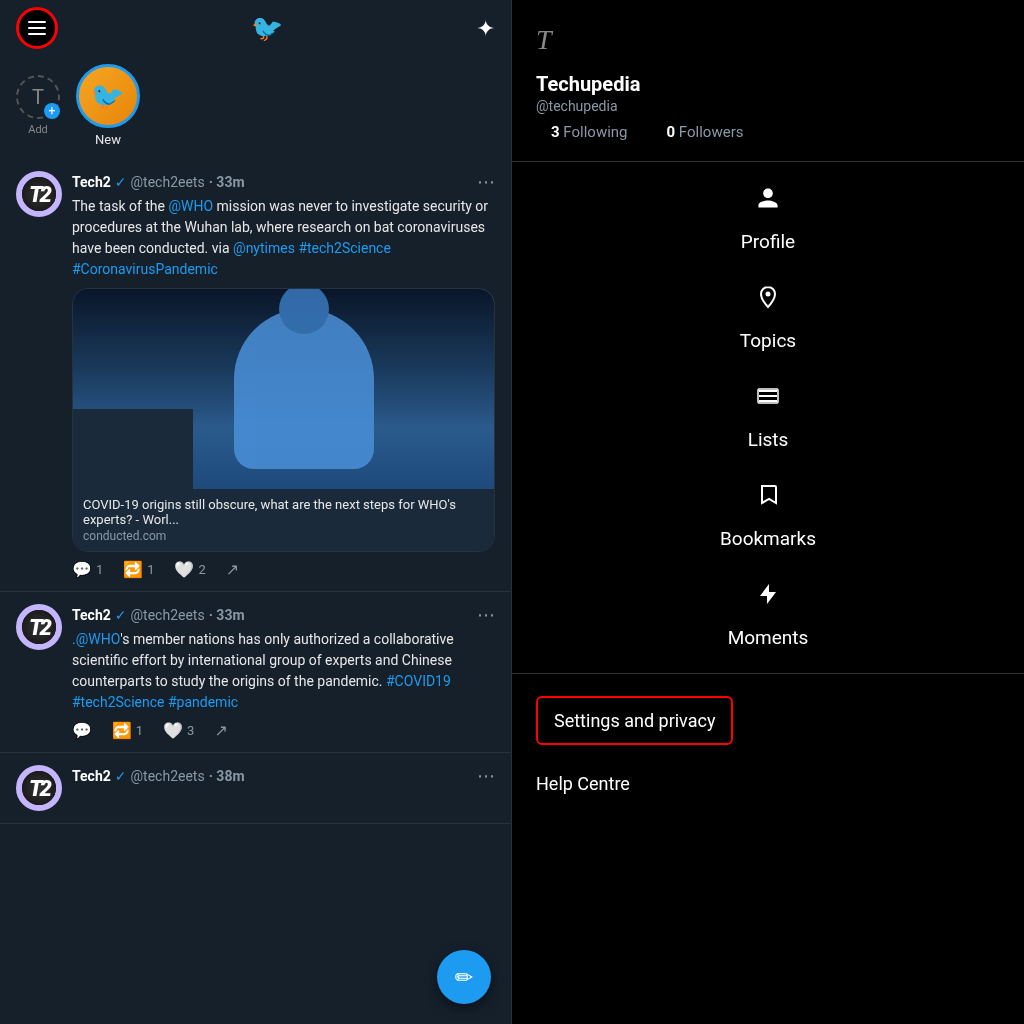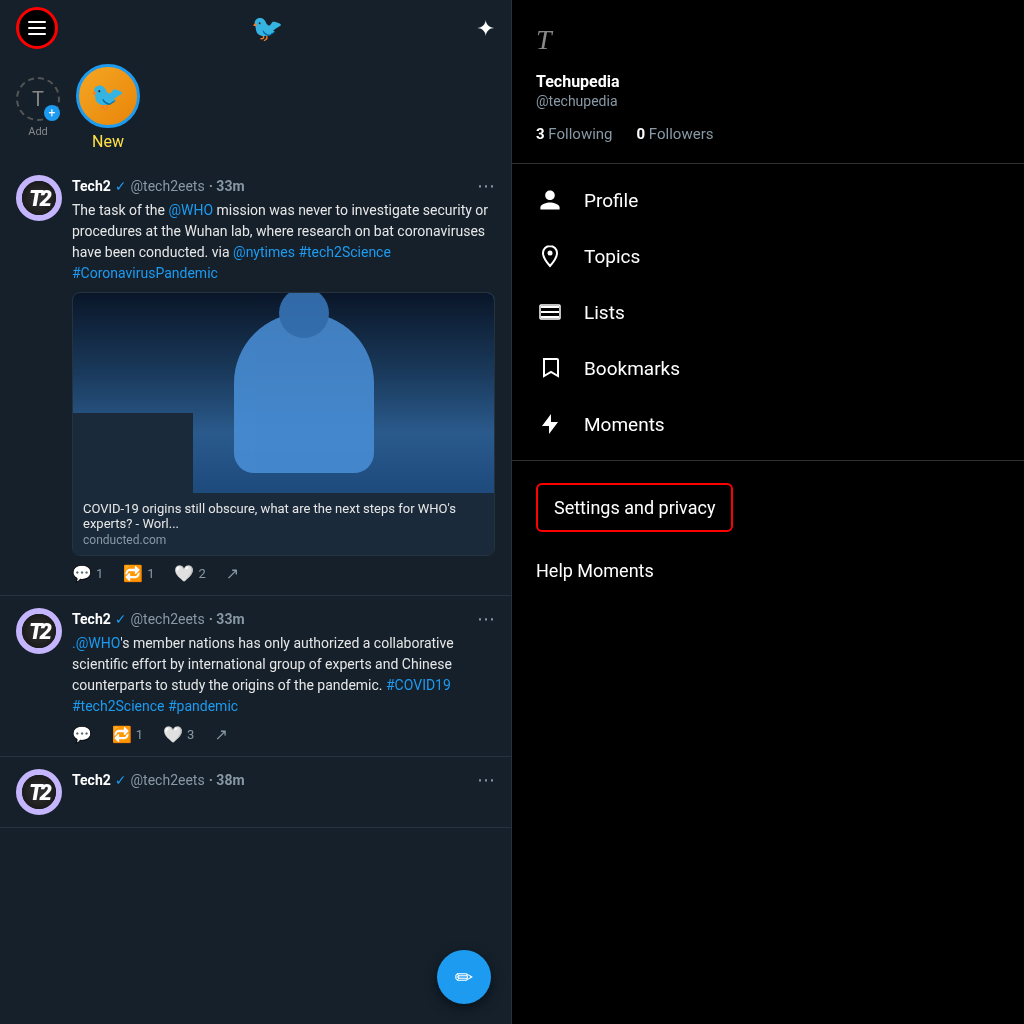--- a/index.html
+++ b/index.html
@@ -137,22 +137,22 @@
       justify-content: center;
       border: 3px solid #1d9bf0;
     }
 
     .new-account-avatar .twitter-bird {
       color: #fff;
       font-size: 28px;
     }
 
     .new-label {
-      font-size: 16px;
-      color: #fde047;
+      font-size: 13px;
+      color: #e5e5e5;
     }
 
     
     .feed {
       flex: 1;
       overflow-y: auto;
       overflow-x: hidden;
     }
 
     .feed::-webkit-scrollbar { display: none; }
@@ -214,21 +214,21 @@
       line-height: 1.5;
       color: #e7e7e7;
       margin-bottom: 8px;
     }
 
     .mention, .hashtag {
       color: #1d9bf0;
     }
 
     .tweet-image-card {
-      border-radius: 8px;
+      border-radius: 16px;
       overflow: hidden;
       border: 1px solid #253341;
       margin-bottom: 8px;
     }
 
     .tweet-image-placeholder {
       width: 100%;
       height: 200px;
       background: linear-gradient(135deg, #1a3a5c 0%, #2d5a8e 30%, #1e7fd4 60%, #3a8fc4 100%);
       display: flex;
@@ -351,60 +351,62 @@
 
     .profile-t-logo {
       font-size: 28px;
       color: #888;
       margin-bottom: 16px;
       font-family: serif;
       font-style: italic;
     }
 
     .profile-name {
-      font-size: 16px;
+      font-size: 20px;
       font-weight: bold;
       color: #fff;
       margin-bottom: 2px;
     }
 
     .profile-handle {
       font-size: 14px;
       color: #8899a6;
-      margin-bottom: 16px;
+      margin-bottom: 9px;
     }
 
     .profile-stats {
       display: flex;
       gap: 24px;
     }
 
     .stat-item {
       font-size: 15px;
       color: #8899a6;
+      margin-left: 15px;
     }
 
     .stat-count {
       font-weight: bold;
       color: #fff;
     }
 
     
     .menu-list {
       flex: 1;
       padding: 8px 0;
     }
 
     .menu-item {
       display: flex;
       align-items: center;
       gap: 20px;
       padding: 16px 24px;
       cursor: pointer;
       transition: background 0.15s;
+      flex-direction: column;
     }
 
     .menu-icon {
       width: 28px;
       display: flex;
       align-items: center;
       justify-content: center;
       color: #fff;
       font-size: 22px;
     }
@@ -695,16 +697,16 @@
 
     <div class="menu-divider"></div>
 
     <div class="settings-item">
       <div class="settings-item-inner">
         <span class="settings-label">Settings and privacy</span>
       </div>
     </div>
 
     <div class="help-item">
-      <span class="help-label">Help Moments</span>
+      <span class="help-label">Help Centre</span>
     </div>
   </div>
 </div>
 
 </body></html>

